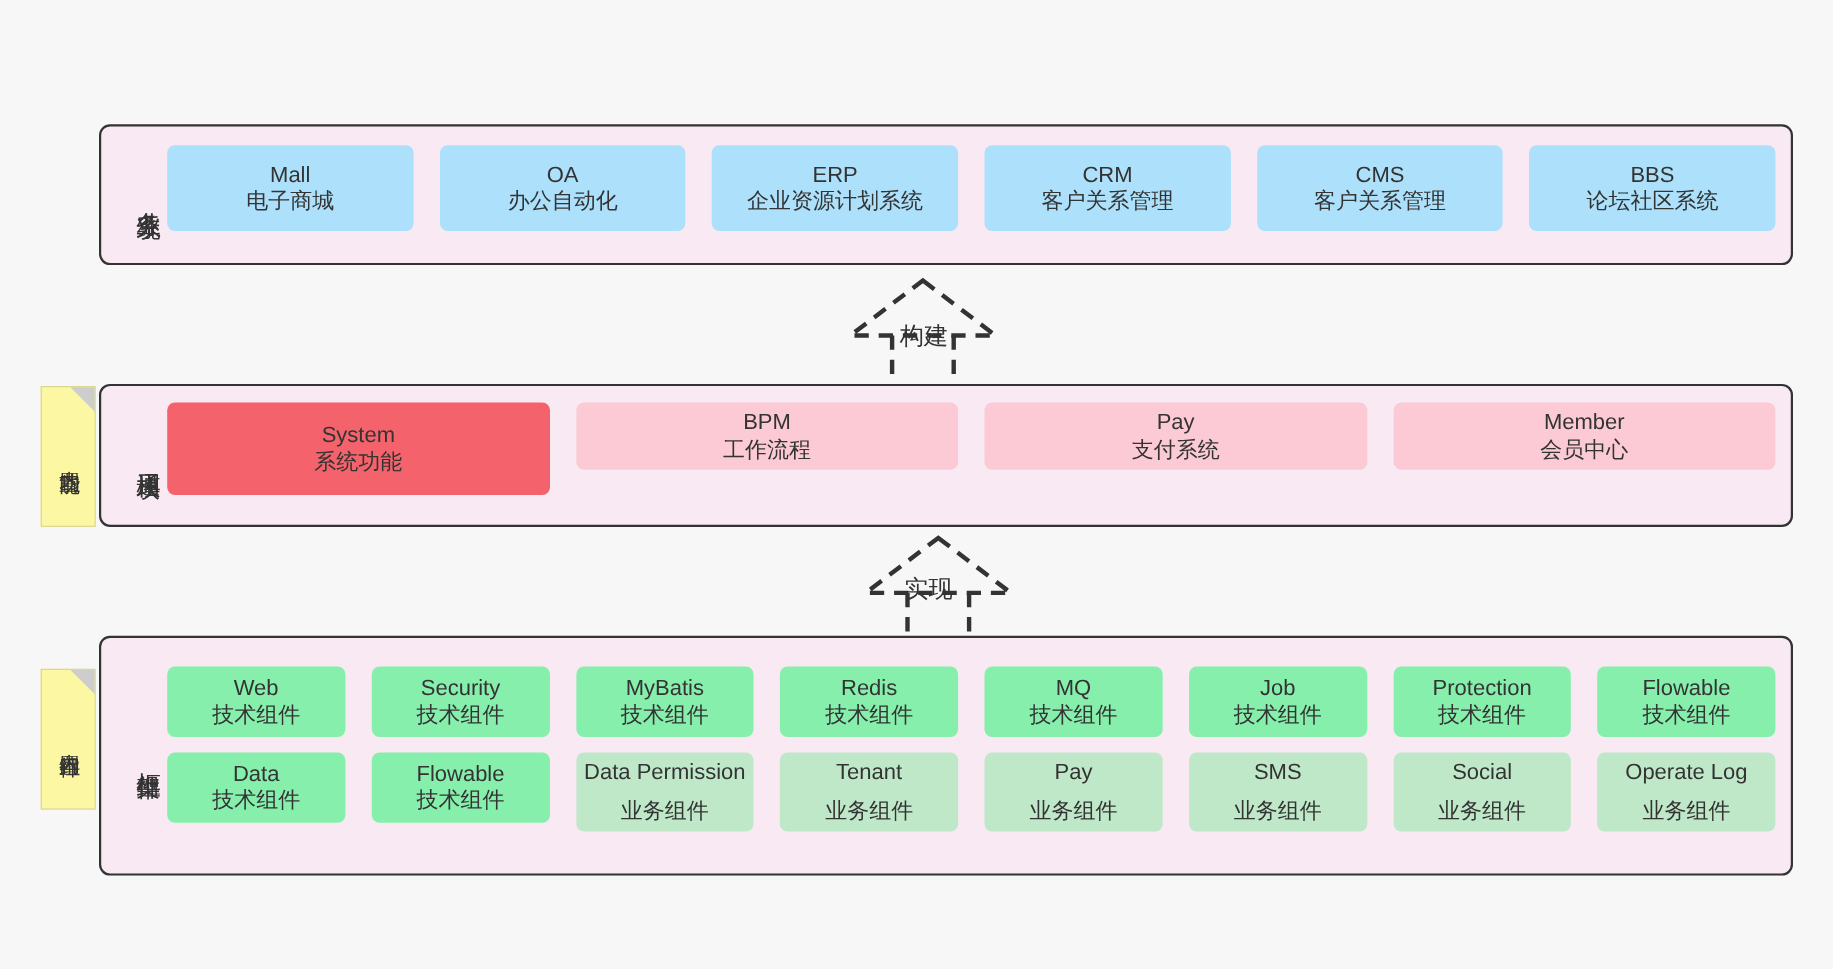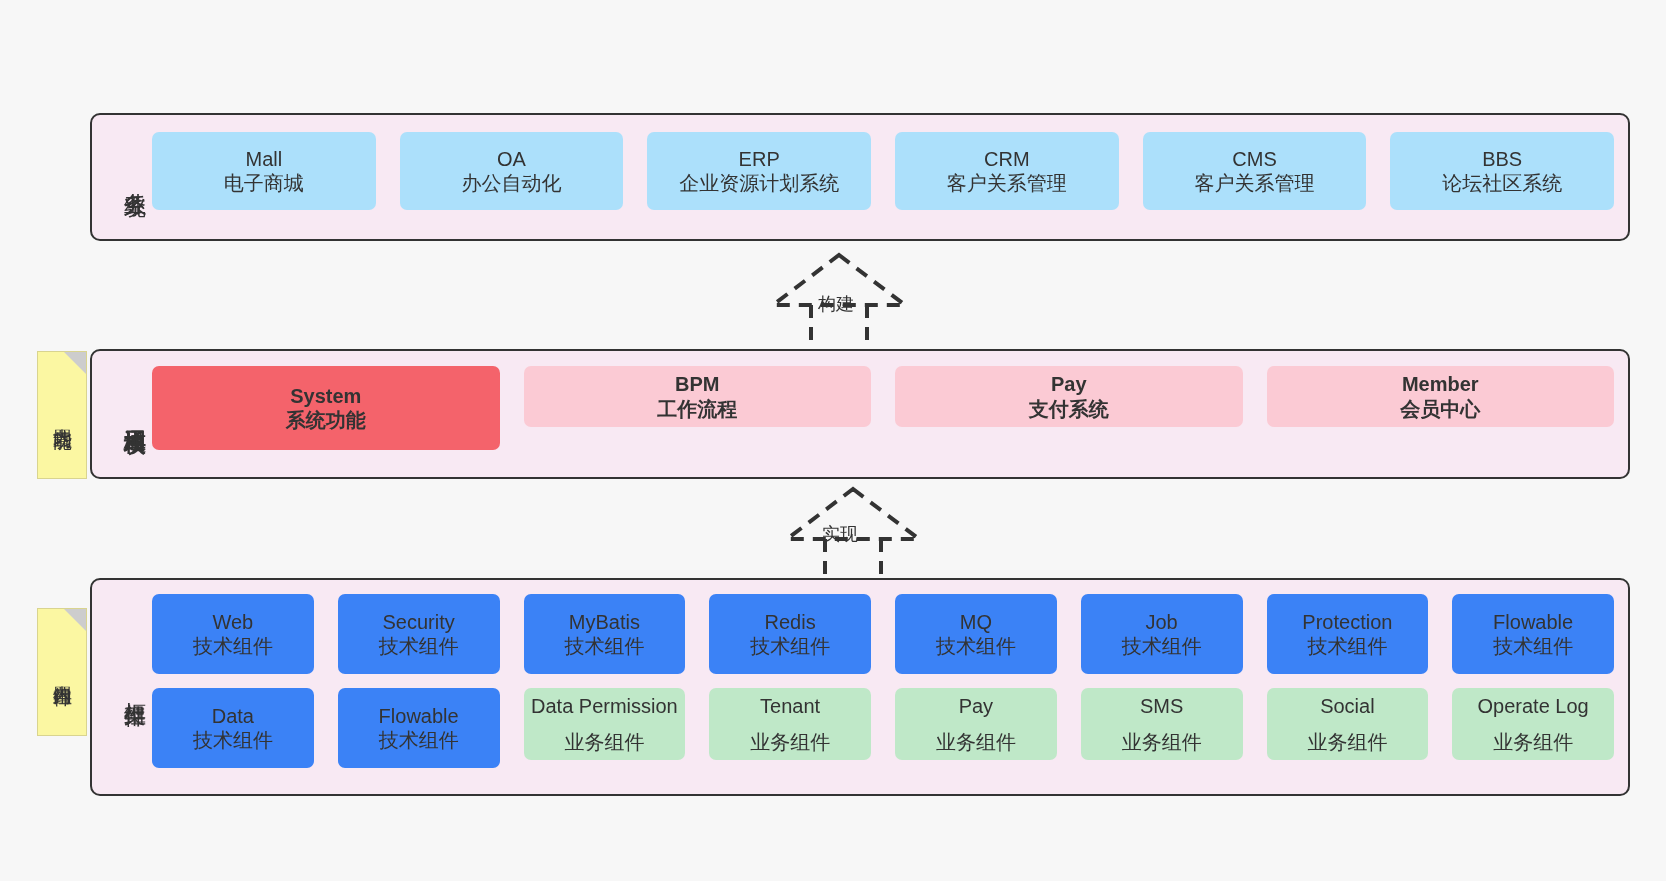--- a/index.html
+++ b/index.html
@@ -88,26 +88,26 @@
     color: #333333;
     box-sizing: border-box;
     padding: 6px 4px;
   }
   .card .en { display: block; }
   .card .cn { display: block; }
 
   .card-blue  { background: #ace0fb; height: 78px; }
   .card-red   { background: #f4636b; height: 84px; }
   .card-pink  { background: #fbcad4; height: 61px; }
-  .card-green { background: #3b82f6; height: 80px; }
+  .card-green { background: #86efac; height: 64px; }
   .card-green-light { background: #bfe8c8; height: 72px; justify-content: space-between; }
 
   
   #layer-business  { left: 90px;  top: 113px; width: 1540px; height: 128px; }
-  #layer-common    { left: 90px;  top: 349px; width: 1540px; height: 130px; font-weight: bold; }
+  #layer-common    { left: 90px;  top: 349px; width: 1540px; height: 130px; }
   #layer-framework { left: 90px;  top: 578px; width: 1540px; height: 218px; }
 
   
   .note {
     position: absolute;
     width: 50px;
     background: #fbf7a2;
     border: 1px solid #d9d48f;
     box-sizing: border-box;
     display: flex;
@@ -141,21 +141,21 @@
     width: 170px;
     height: 100px;
   }
   #connector-build     { left: 754px; top: 249px; }
   #connector-implement { left: 768px; top: 483px; }
 
   .connector svg { display: block; }
 
   .connector-label {
     position: absolute;
-    font-size: 18px;
+    font-size: 22px;
     color: #333333;
     background: transparent;
     white-space: nowrap;
     line-height: 1;
   }
   #label-build     { left: 818px; top: 295px; }
   #label-implement { left: 822px; top: 525px; }
 </style>
 </head>
 <body>

